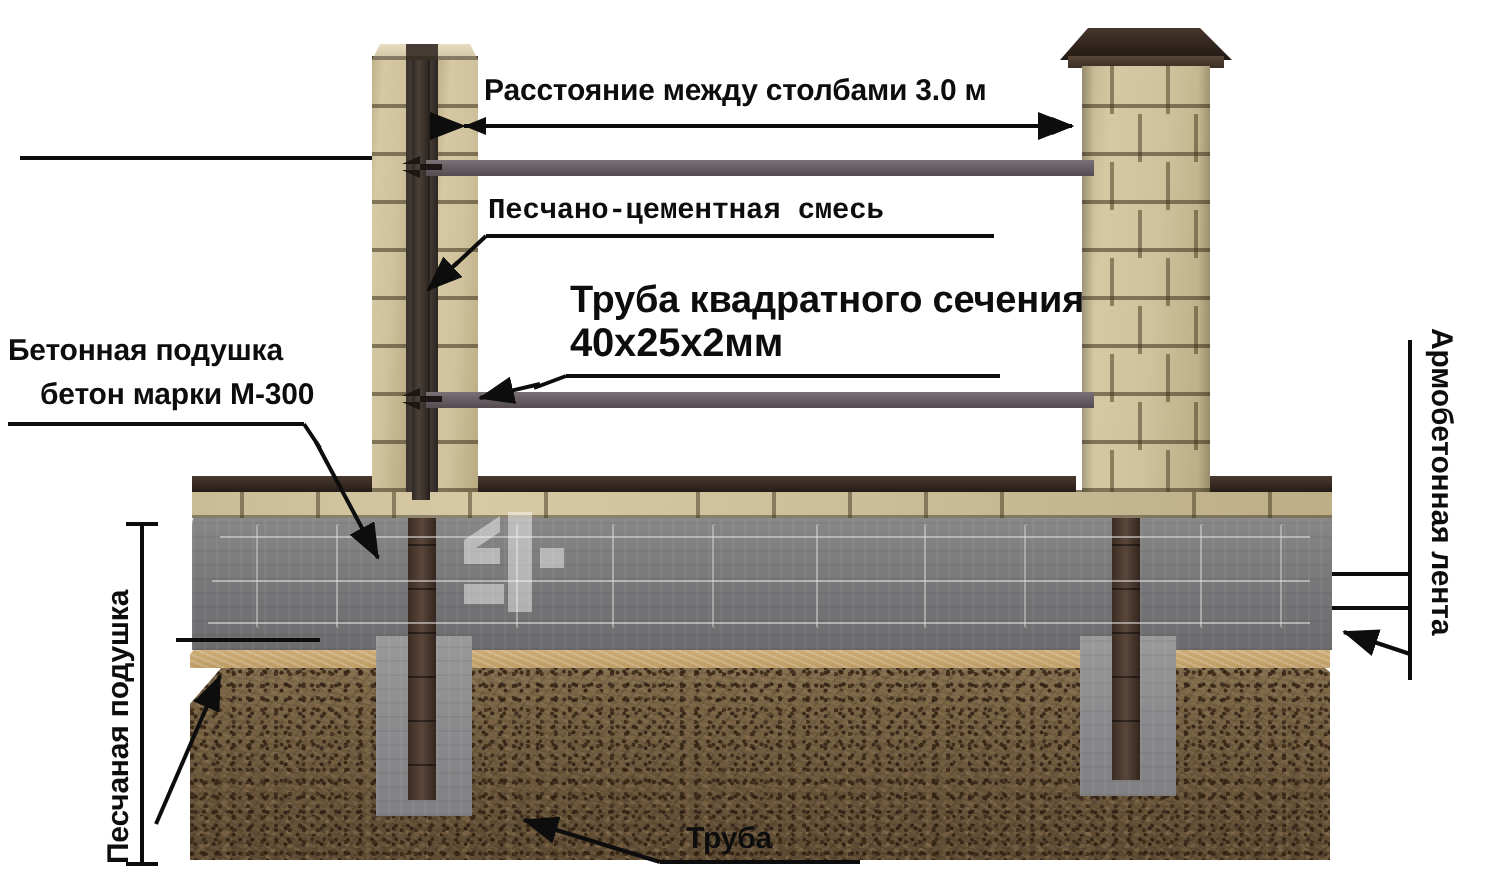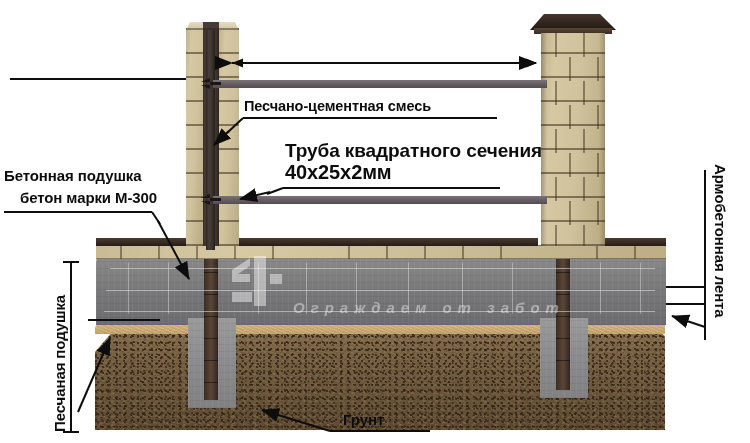--- a/index.html
+++ b/index.html
@@ -229,21 +229,20 @@
   <div class="wm-logo" style="left:228px;top:252px;width:56px;height:58px;">
     <svg viewBox="0 0 56 58" width="56" height="58">
       <g fill="rgba(255,255,255,.45)">
         <path d="M4 18 L22 6 L22 14 L10 22 L22 22 L22 30 L4 30 Z"></path>
         <path d="M26 4 L38 4 L38 54 L26 54 Z"></path>
         <path d="M42 22 L54 22 L54 32 L42 32 Z"></path>
         <path d="M4 40 L24 40 L24 50 L4 50 Z"></path>
       </g>
     </svg>
   </div>
-  <div class="wm wm-sub" style="left:293px;top:299px;">Ограждаем от забот</div>
 
   <svg class="ov">
     <defs>
       <marker id="ah" markerWidth="9" markerHeight="7" refX="8.5" refY="3.5" orient="auto">
         <polygon points="0 0, 9 3.5, 0 7" fill="#0d0d0d"></polygon>
       </marker>
       <marker id="ahs" markerWidth="8" markerHeight="6" refX="7.5" refY="3" orient="auto">
         <polygon points="0 0, 8 3, 0 6" fill="#0d0d0d"></polygon>
       </marker>
     </defs>
@@ -285,28 +284,29 @@
 
     <line x1="666" y1="287" x2="705" y2="287" stroke="#0d0d0d" stroke-width="2"></line>
     <line x1="666" y1="304" x2="705" y2="304" stroke="#0d0d0d" stroke-width="2"></line>
     <line x1="705" y1="327" x2="672" y2="316" stroke="#0d0d0d" stroke-width="2" marker-end="url(#ah)"></line>
 
     <line x1="330" y1="431" x2="430" y2="431" stroke="#0d0d0d" stroke-width="2"></line>
     <line x1="330" y1="431" x2="262" y2="410" stroke="#0d0d0d" stroke-width="2" marker-end="url(#ah)"></line>
   </svg>
 
 
-
-  <div class="lbl" style="left:244px;top:98px;font-size:14.5px;">Песчано-цементная смесь</div>
+  <div class="lbl" style="left:242px;top:38px;font-size:15px;">Расстояние между столбами 3.0 м</div>
+
+  <div class="lbl" style="left:244px;top:98px;font-size:14.5px;font-family:Liberation Mono, monospace;">Песчано-цементная смесь</div>
 
   <div class="lbl" style="left:285px;top:140px;font-size:19px;">Труба квадратного сечения</div>
   <div class="lbl" style="left:285px;top:161px;font-size:20px;">40х25х2мм</div>
 
   <div class="lbl" style="left:4px;top:168px;font-size:15px;">Бетонная подушка</div>
   <div class="lbl" style="left:20px;top:190px;font-size:15px;">бетон марки М-300</div>
 
   <div class="lbl rot-ccw" style="left:52px;top:432px;font-size:15px;">Песчаная подушка</div>
 
   <div class="lbl rot-cw" style="left:728px;top:164px;font-size:15px;">Армобетонная лента</div>
 
-  <div class="lbl" style="left:343px;top:412px;font-size:15px;">Грунт</div>
+  <div class="lbl" style="left:343px;top:412px;font-size:15px;">Труба</div>
 
 </div>
 
 </body></html>

